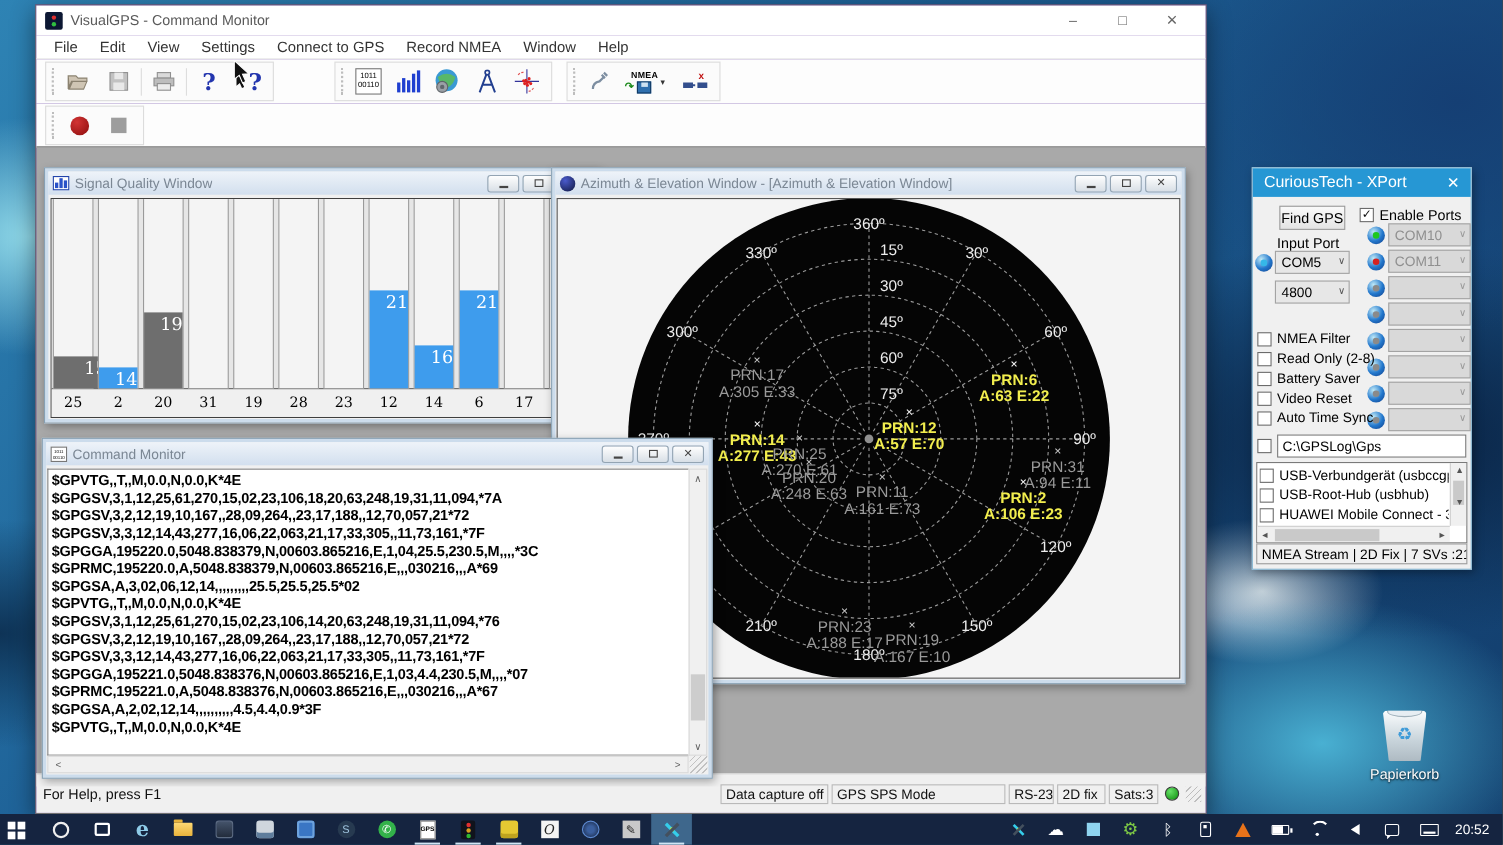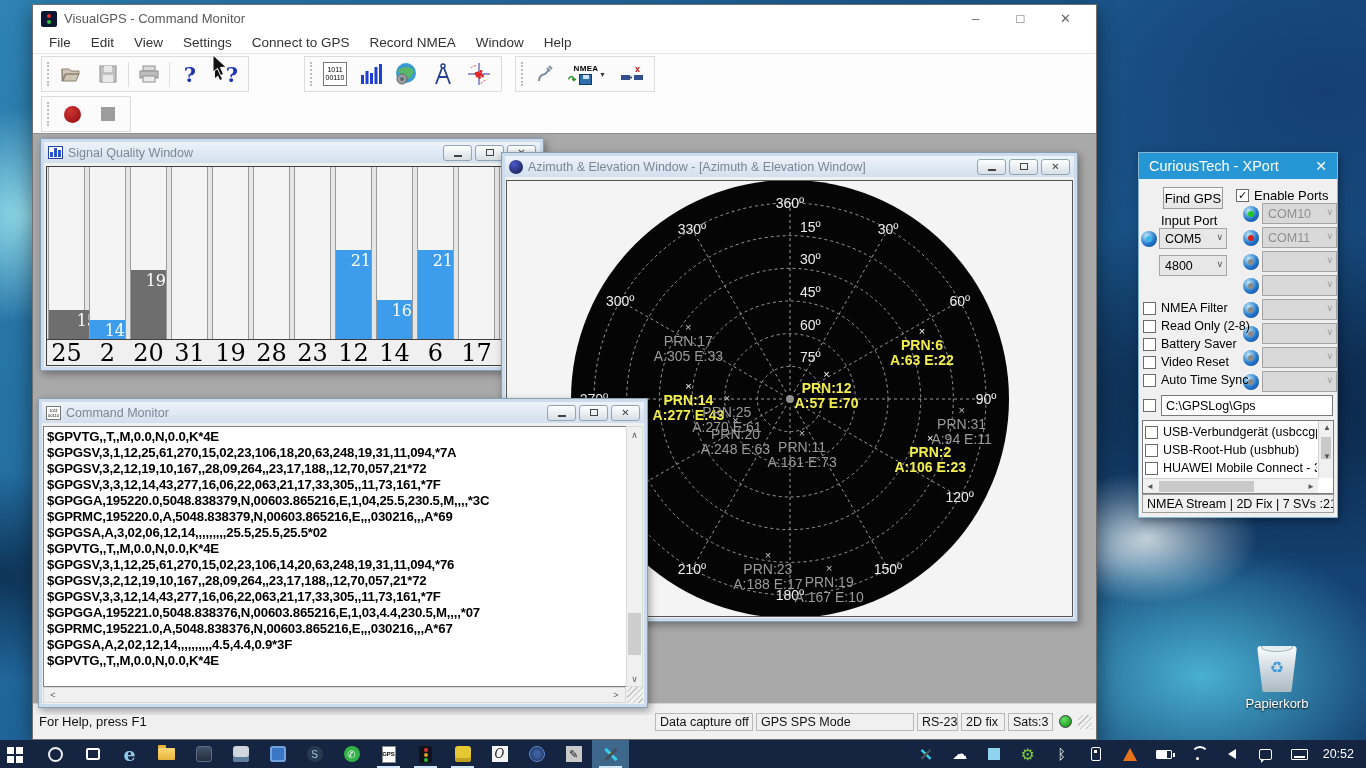--- a/index.html
+++ b/index.html
@@ -61,21 +61,21 @@
 .sig-titleicon{width:15px;height:13px;background:#fff;border:1px solid #2244aa;display:flex;align-items:flex-end;gap:1px;padding:1px;}
 .sig-titleicon i{flex:1;background:#2a52c8;display:block;}
 .az-titleicon{width:14px;height:14px;border-radius:50%;background:radial-gradient(circle at 35% 30%,#4a5acc,#101840);}
 
 .sig-box{position:absolute;left:5px;right:5px;top:27px;bottom:4px;border:1px solid #3f3f3f;background:#f0f0f0;display:flex;flex-direction:column;}
 .sig-cols{flex:1;display:flex;gap:4px;border-bottom:1px solid #3f3f3f;background:#e6e6e6;padding:0 1px;}
 .sig-col{flex:1;position:relative;background:#f4f4f4;border-left:1px solid #9a9a9a;border-right:1px solid #9a9a9a;}
 .sig-bar{position:absolute;left:0;right:0;bottom:0;}
 .sig-val{position:absolute;top:1px;left:0;right:0;text-align:right;color:#fff;font-family:"DejaVu Serif",serif;font-size:16px;}
 .sig-labels{height:25px;display:flex;gap:4px;padding:0 1px;align-items:center;background:#f0f0f0;}
-.sig-xlab{flex:1;text-align:center;font-family:"DejaVu Serif",serif;font-size:24px;color:#000;}
+.sig-xlab{flex:1;text-align:center;font-family:"DejaVu Serif",serif;font-size:13px;color:#000;}
 
 .az-content{position:absolute;left:4px;right:4px;top:27px;bottom:4px;background:#f4f4f4;border:1px solid #555;overflow:hidden;}
 .az-content svg text{font-family:"Liberation Sans",sans-serif;}
 
 .cm-content{position:absolute;left:4px;top:27px;right:21px;bottom:20px;background:#fff;border:1px solid #808080;border-right:none;overflow:hidden;padding:2px 0 0 3px;}
 .cm-line{font-size:13.2px;font-weight:bold;line-height:16px;white-space:pre;color:#000;letter-spacing:-0.2px;}
 .vscroll{position:absolute;right:4px;top:27px;bottom:20px;width:17px;background:#f0f0f0;border:1px solid #d9d9d9;}
 .hscroll{position:absolute;left:4px;right:21px;bottom:4px;height:16px;background:#f0f0f0;border:1px solid #d9d9d9;}
 .sc-arr{position:absolute;color:#606060;font-size:9px;display:flex;align-items:center;justify-content:center;}
 .vscroll .up{top:0;left:0;right:0;height:15px;}
@@ -318,21 +318,21 @@
             <span class="rec-dot"></span>
           </span>
         <span class="tb">
             <span class="stop-sq"></span>
           </span>
       </div>
     </div>
 
     <div class="client">
 
-      <div class="cwin" style="left:7px;top:4px;width:504px;height:233px;">
+      <div class="cwin" style="left:7px;top:18px;width:504px;height:233px;">
         <div class="cw-titlebar">
           <span class="sig-titleicon">
               <i style="height:5px"></i>
               <i style="height:9px"></i>
               <i style="height:7px"></i>
             </span>
           <span class="cw-title">Signal Quality Window</span>
           <span class="cw-btns">
             <span class="cw-btn">
                 <span class="g-min"></span>

